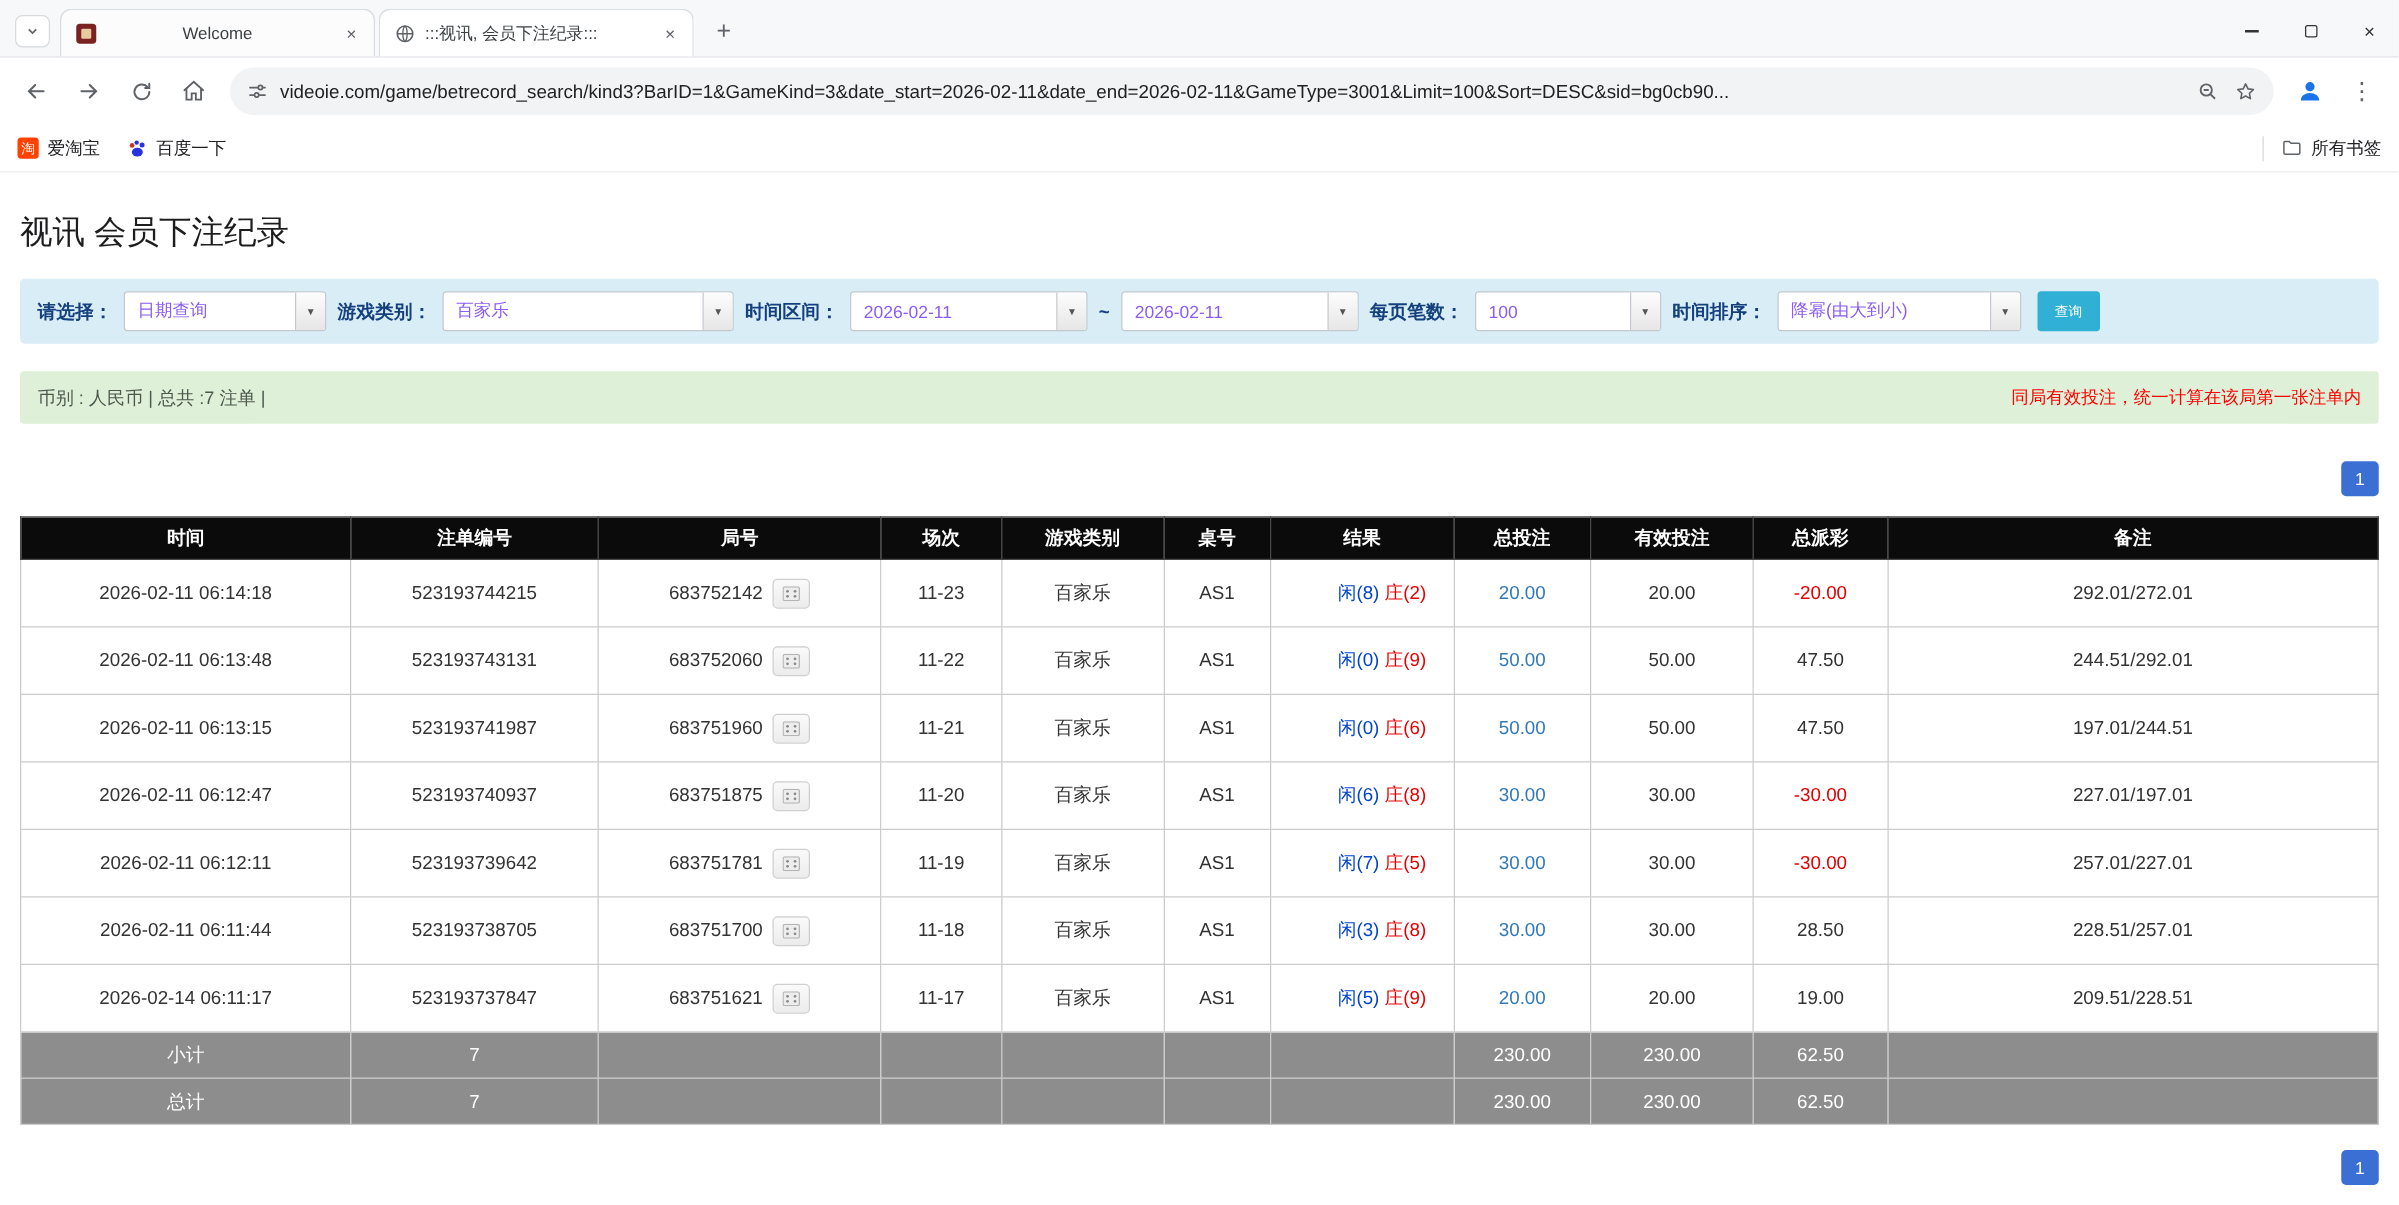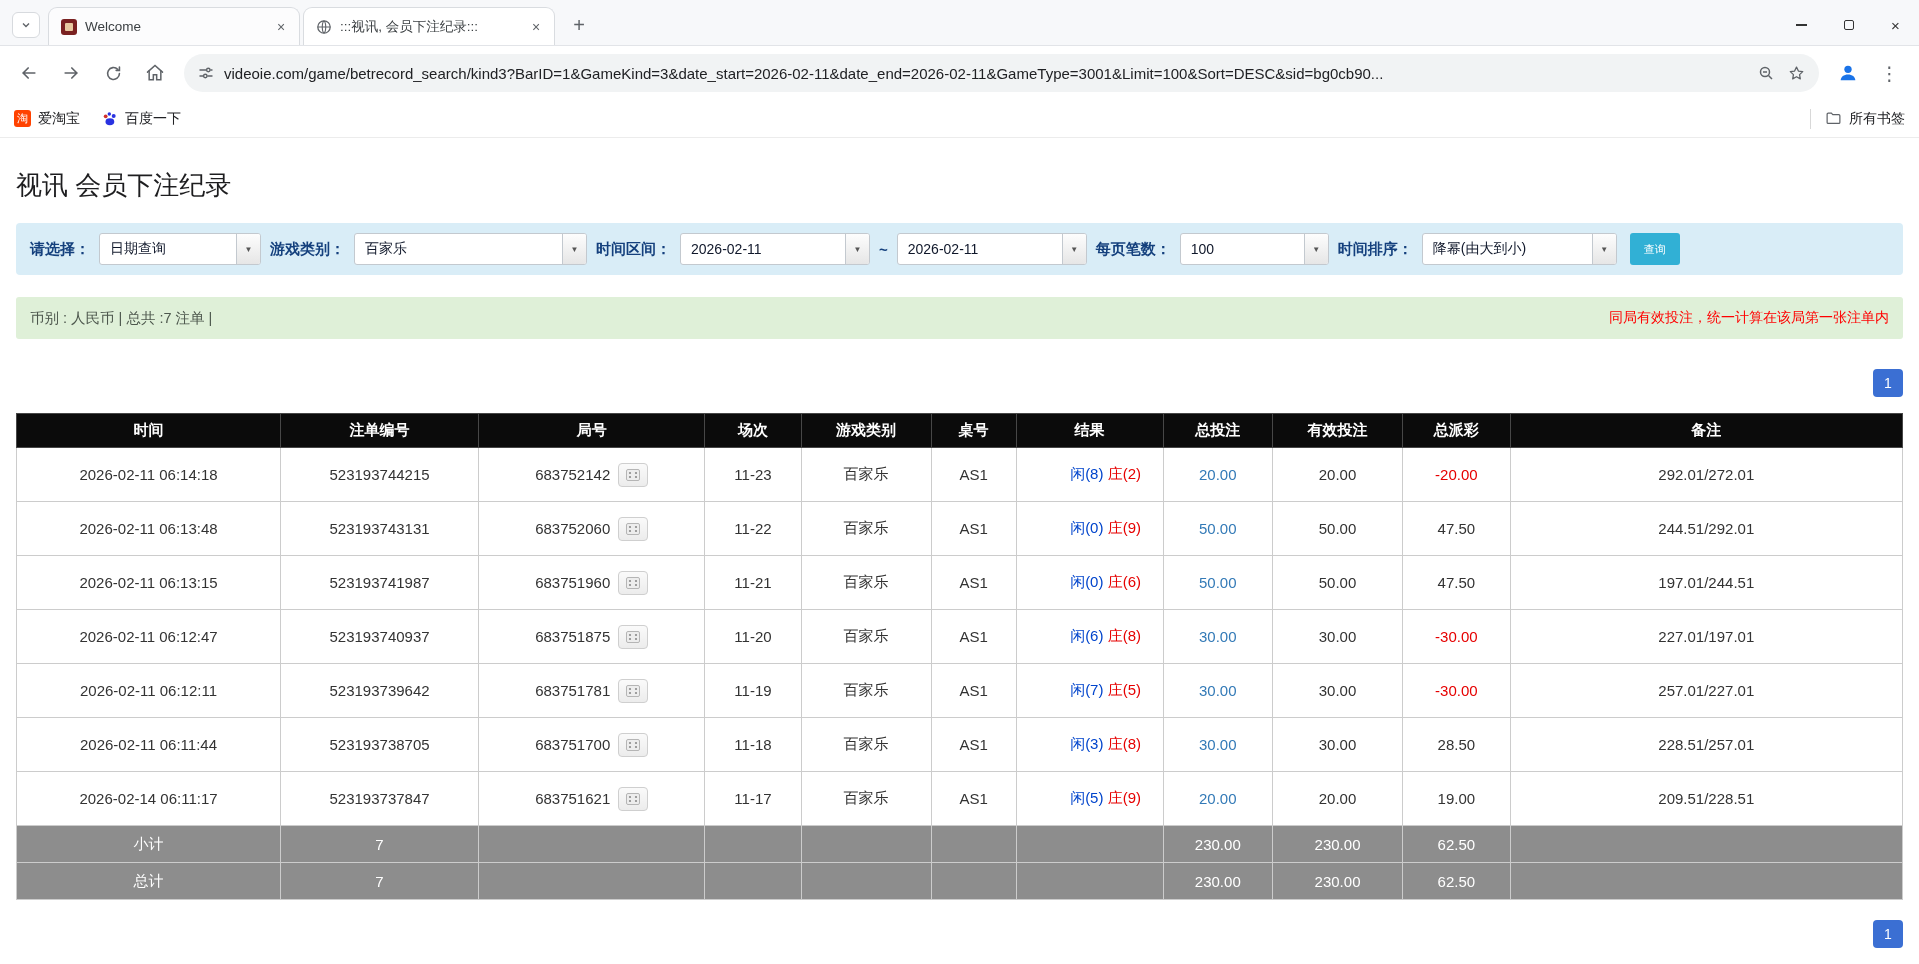--- a/index.html
+++ b/index.html
@@ -7,21 +7,21 @@
               font-family:"Liberation Sans","DejaVu Sans",sans-serif; }
 
   
   .tabstrip { height:46px; background:#f7f8fa; display:flex; align-items:flex-end;
               padding:6px 0 0 8px; border-bottom:1px solid #e2e4e8; position:relative; }
   .tab-search { width:28px; height:26px; border:1px solid #d7dade; border-radius:6px;
                 display:flex; align-items:center; justify-content:center; margin:0 8px 7px 4px; background:#fff; }
   .tab { display:flex; align-items:center; gap:8px; width:252px; height:38px;
          padding:0 8px 0 12px; border:1px solid #d9dce0; border-bottom:none;
          border-radius:9px 9px 0 0; background:#fff; margin-right:3px; }
-  .tab.inactive { background:#fcfcfd; }
+  .tab.inactive { background:#fcfcfd;text-align:center; }
   .tab-title { flex:1; font-size:13.5px; color:#3c4043; white-space:nowrap; overflow:hidden; text-overflow:ellipsis; }
   .tab-close { width:20px; height:20px; border-radius:50%; display:flex; align-items:center;
                justify-content:center; color:#5f6368; font-size:14px; }
   .favicon { width:16px; height:16px; display:inline-flex; align-items:center; justify-content:center; flex:none; }
   .favicon-welcome { background:#7a2121; border-radius:3px; }
   .favicon-welcome .favicon-inner { width:8px; height:8px; background:#e8c9a0; border-radius:1px; }
   .new-tab { width:30px; height:30px; margin:0 0 5px 6px; border-radius:50%; display:flex;
              align-items:center; justify-content:center; font-size:20px; color:#5f6368; }
   .win-controls { margin-left:auto; display:flex; align-self:flex-start; height:38px; }
   .win-btn { width:47px; height:38px; display:flex; align-items:center; justify-content:center;
@@ -47,21 +47,21 @@
   .bm-divider { width:1px; height:20px; background:#d8d8d8; display:block; }
 
   
   .page-title { margin:30px 16px 0; font-size:26px; font-weight:500; color:#1d1d1f; }
 
   .filter-bar { margin:20px 16px 0; background:#d9edf7; border-radius:4px; height:52px;
                 display:flex; align-items:center; padding:0 14px; gap:9px; }
   .filter-label { color:#14407d; font-weight:bold; font-size:15px; white-space:nowrap; }
   .combo { display:flex; height:32px; background:#fff; border:1px solid #c3c9cf; border-radius:3px;
            overflow:hidden; flex:none; }
-  .combo-text { flex:1; display:flex; align-items:center; padding:0 10px; font-size:14px; color:#0f172a;
+  .combo-text { flex:1; display:flex; align-items:center; padding:0 10px; font-size:14px; color:#8b5cf6;
                 white-space:nowrap; overflow:hidden; }
   .combo-arrow { width:24px; border-left:1px solid #c3c9cf; background:linear-gradient(#fdfdfd,#e6e6e6);
                  display:flex; align-items:center; justify-content:center; font-size:8px; color:#555; flex:none; }
   .w162{width:162px} .w233{width:233px} .w190{width:190px} .w125{width:149px} .w195{width:195px}
   .tilde { color:#14407d; font-weight:bold; font-size:15px; }
   .search-btn { height:32px; padding:0 14px; background:#31b0d5; border:none; border-radius:3px;
                 color:#fff; font-size:11px; cursor:pointer; margin-left:4px;
                 font-family:"Liberation Sans","DejaVu Sans",sans-serif; }
 
   .info-bar { margin:22px 16px 0; background:#dff0d8; border-radius:3px; height:42px;

